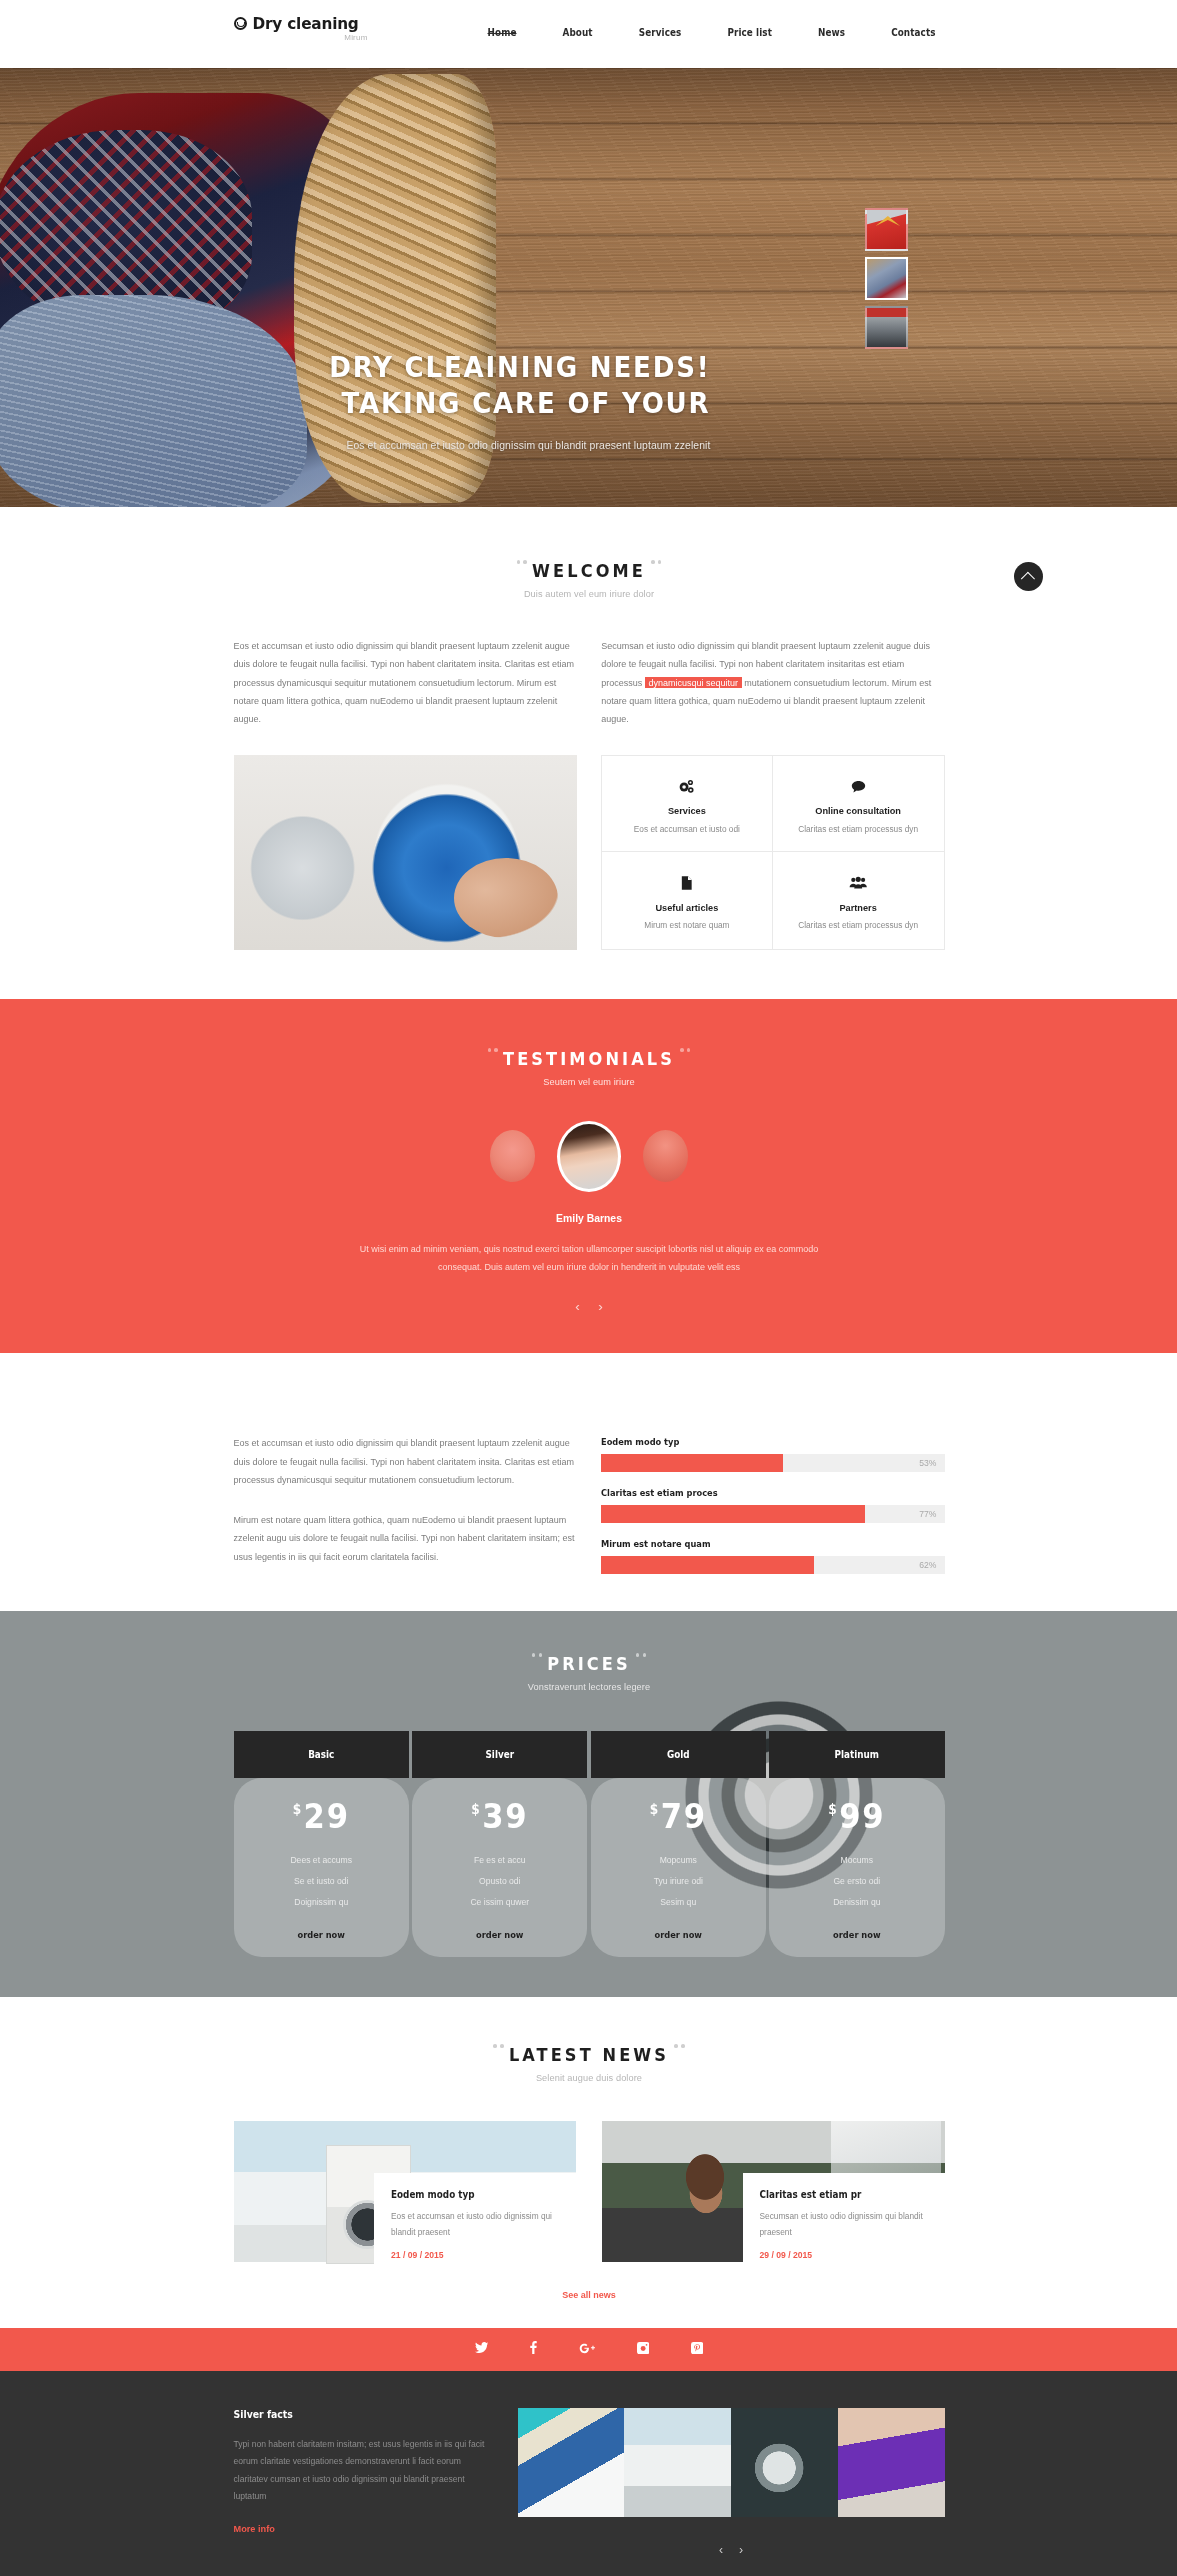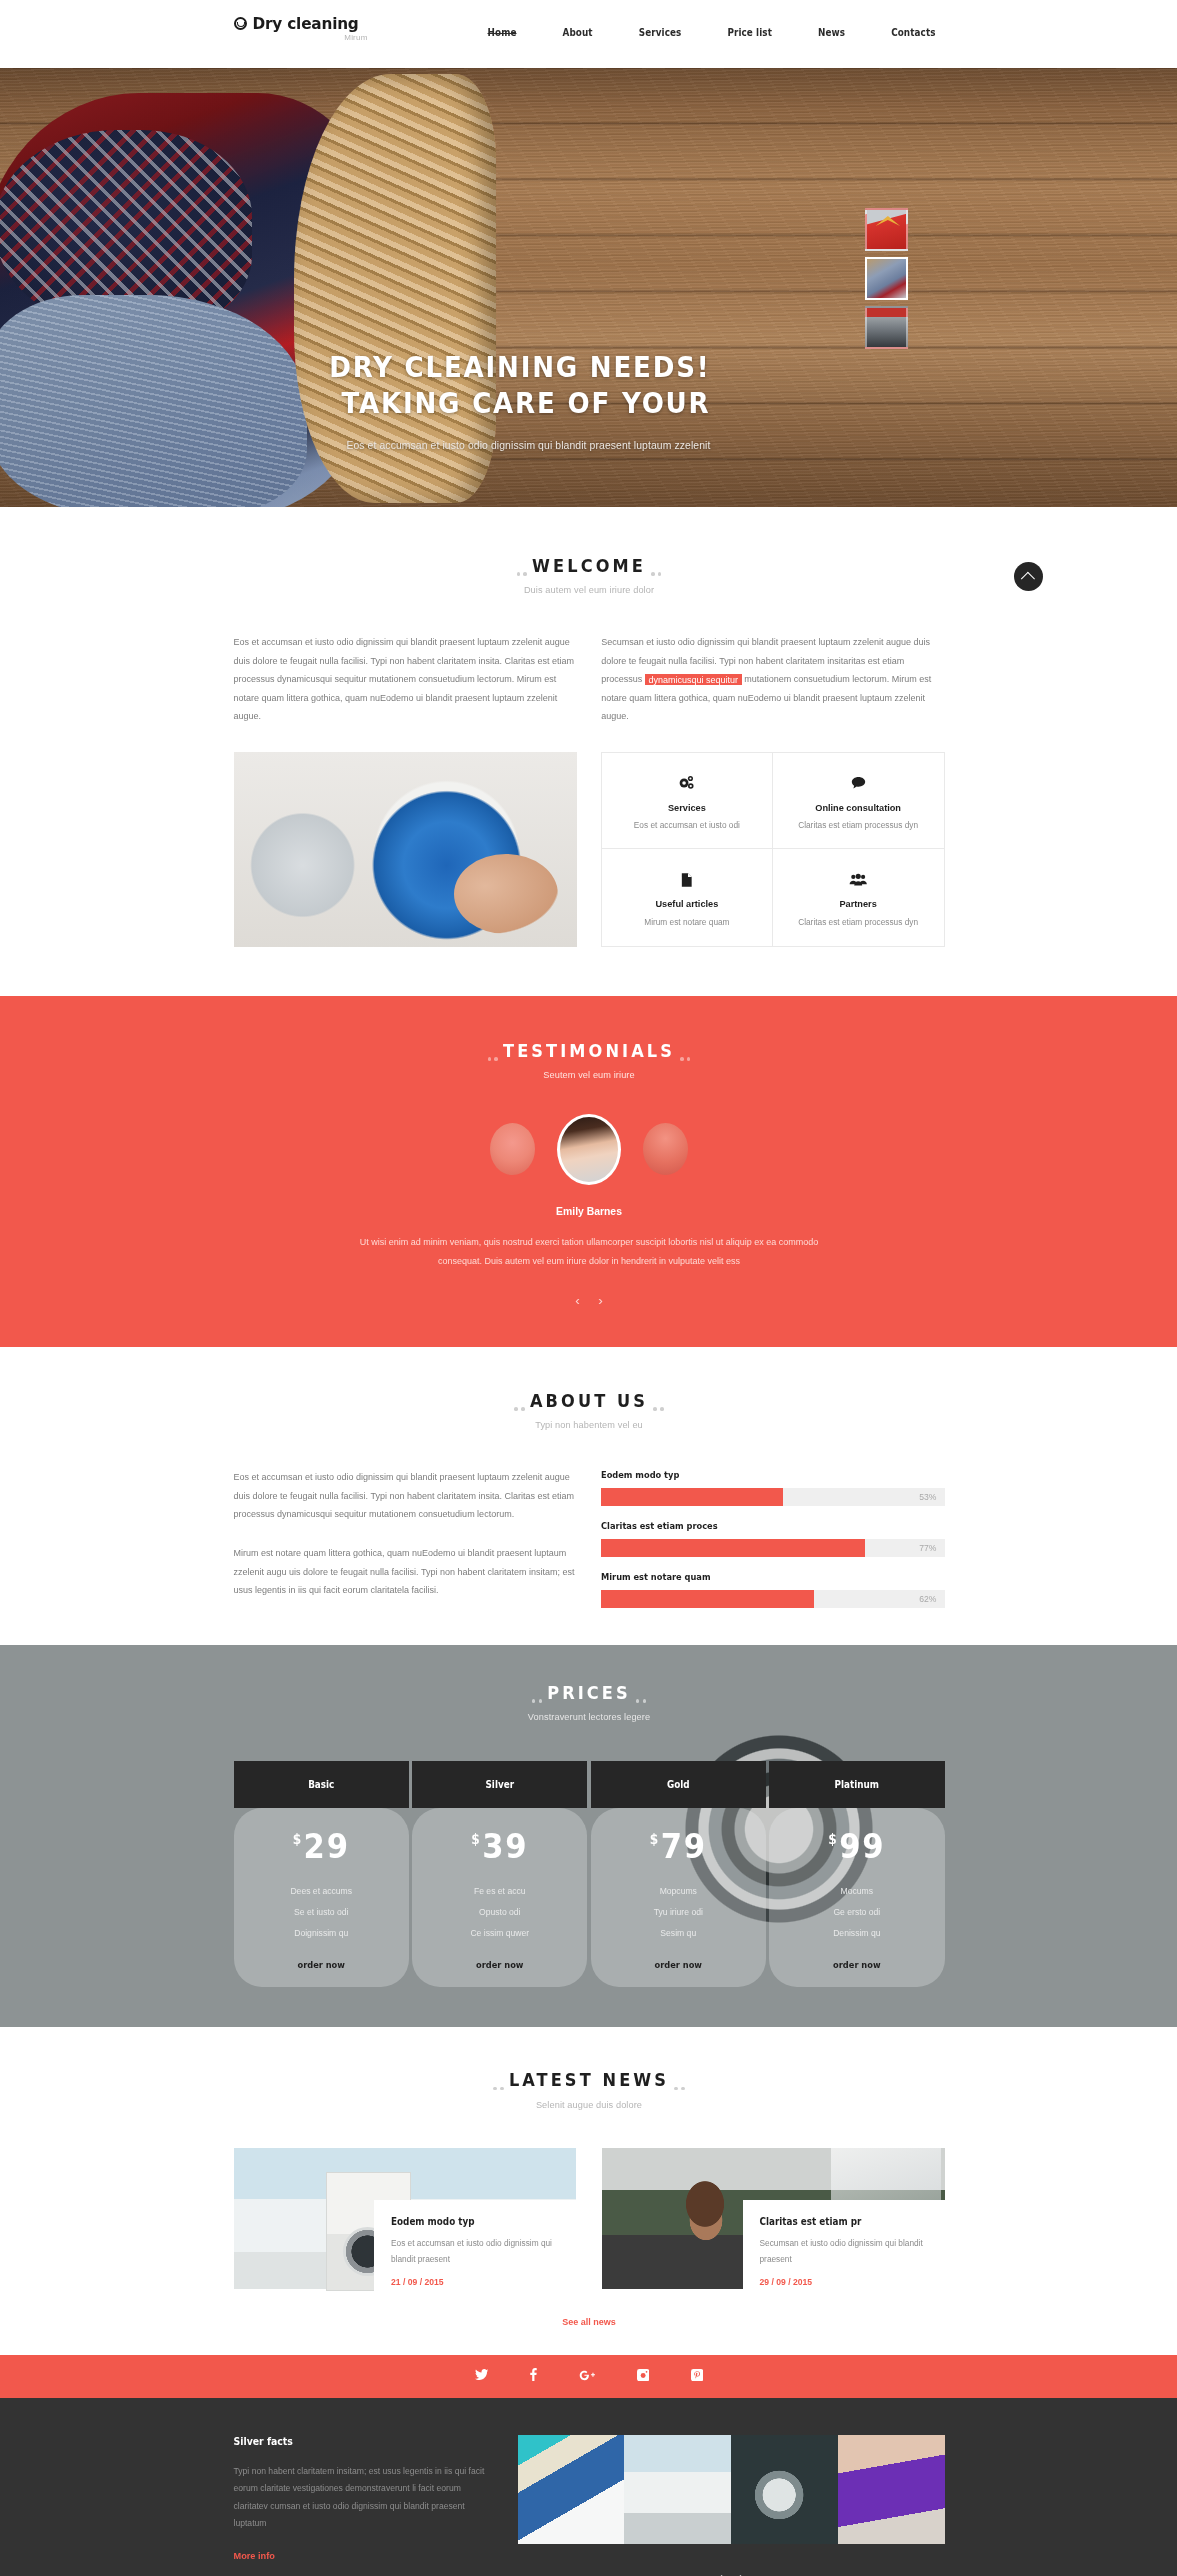--- a/index.html
+++ b/index.html
@@ -104,21 +104,21 @@
   
   .scroll-top {
     position:absolute; right:-98px; top:7.4px; width:29px; height:29px; border-radius:50%;
     background:#262626; display:flex; align-items:center; justify-content:center; cursor:pointer;
   }
   .chev-up { width:9.8px; height:9.8px; border-left:1.8px solid #fff; border-top:1.8px solid #fff; transform:rotate(45deg) translate(1.2px,1.2px); }
 
   
   .sec-head { text-align:center; }
   .sec-title {
-    display:inline-flex; align-items:flex-end; gap:5px;
+    display:inline-flex; align-items:flex-start; gap:5px;
     font-size:18px; font-weight:bold; letter-spacing:3.1px; color:#1f1f1f; text-transform:uppercase;
     font-family:"DejaVu Sans Condensed","Liberation Sans",sans-serif;
   }
   .dots { display:inline-flex; gap:3.1px; }
   .dots i { width:3.7px; height:3.7px; border-radius:50%; background:#cfcfcf; display:block; }
   .sec-sub { margin-top:7.4px; font-size:9.2px; color:#b5b5b5; letter-spacing:0.1px; }
 
   
   .welcome { padding:48px 0 0; background:#fff; position:relative; }
   .welcome-cols { display:flex; gap:24.5px; margin-top:38px; }
@@ -423,34 +423,20 @@
     <div class="testi-quote">Ut wisi enim ad minim veniam, quis nostrud exerci tation ullamcorper suscipit lobortis nisl ut aliquip ex ea commodo consequat. Duis autem vel eum iriure dolor in hendrerit in vulputate velit ess</div>
     <div class="arrows">
       <span>‹</span>
       <span>›</span>
     </div>
   </div>
 </section>
 
 <section class="about">
   <div class="wrap">
-    <div class="sec-head">
-      <div class="sec-title">
-        <span class="dots">
-            <i></i>
-            <i></i>
-          </span>
-        <span>ABOUT US</span>
-        <span class="dots">
-            <i></i>
-            <i></i>
-          </span>
-      </div>
-      <div class="sec-sub">Typi non habentem vel eu</div>
-    </div>
     <div class="about-cols">
       <div class="about-left body-txt">
         <p>Eos et accumsan et iusto odio dignissim qui blandit praesent luptaum zzelenit augue duis dolore te feugait nulla facilisi. Typi non habent claritatem insita. Claritas est etiam processus dynamicusqui sequitur mutationem consuetudium lectorum.</p>
         <p>Mirum est notare quam littera gothica, quam nuEodemo ui blandit praesent luptaum zzelenit augu uis dolore te feugait nulla facilisi. Typi non habent claritatem insitam; est usus legentis in iis qui facit eorum claritatela facilisi.</p>
       </div>
       <div class="about-right">
         <div class="skill">
           <div class="skill-label">Eodem modo typ</div>
           <div class="bar">
             <div class="bar-fill" id="bar0" style="width: 53%;"></div>

